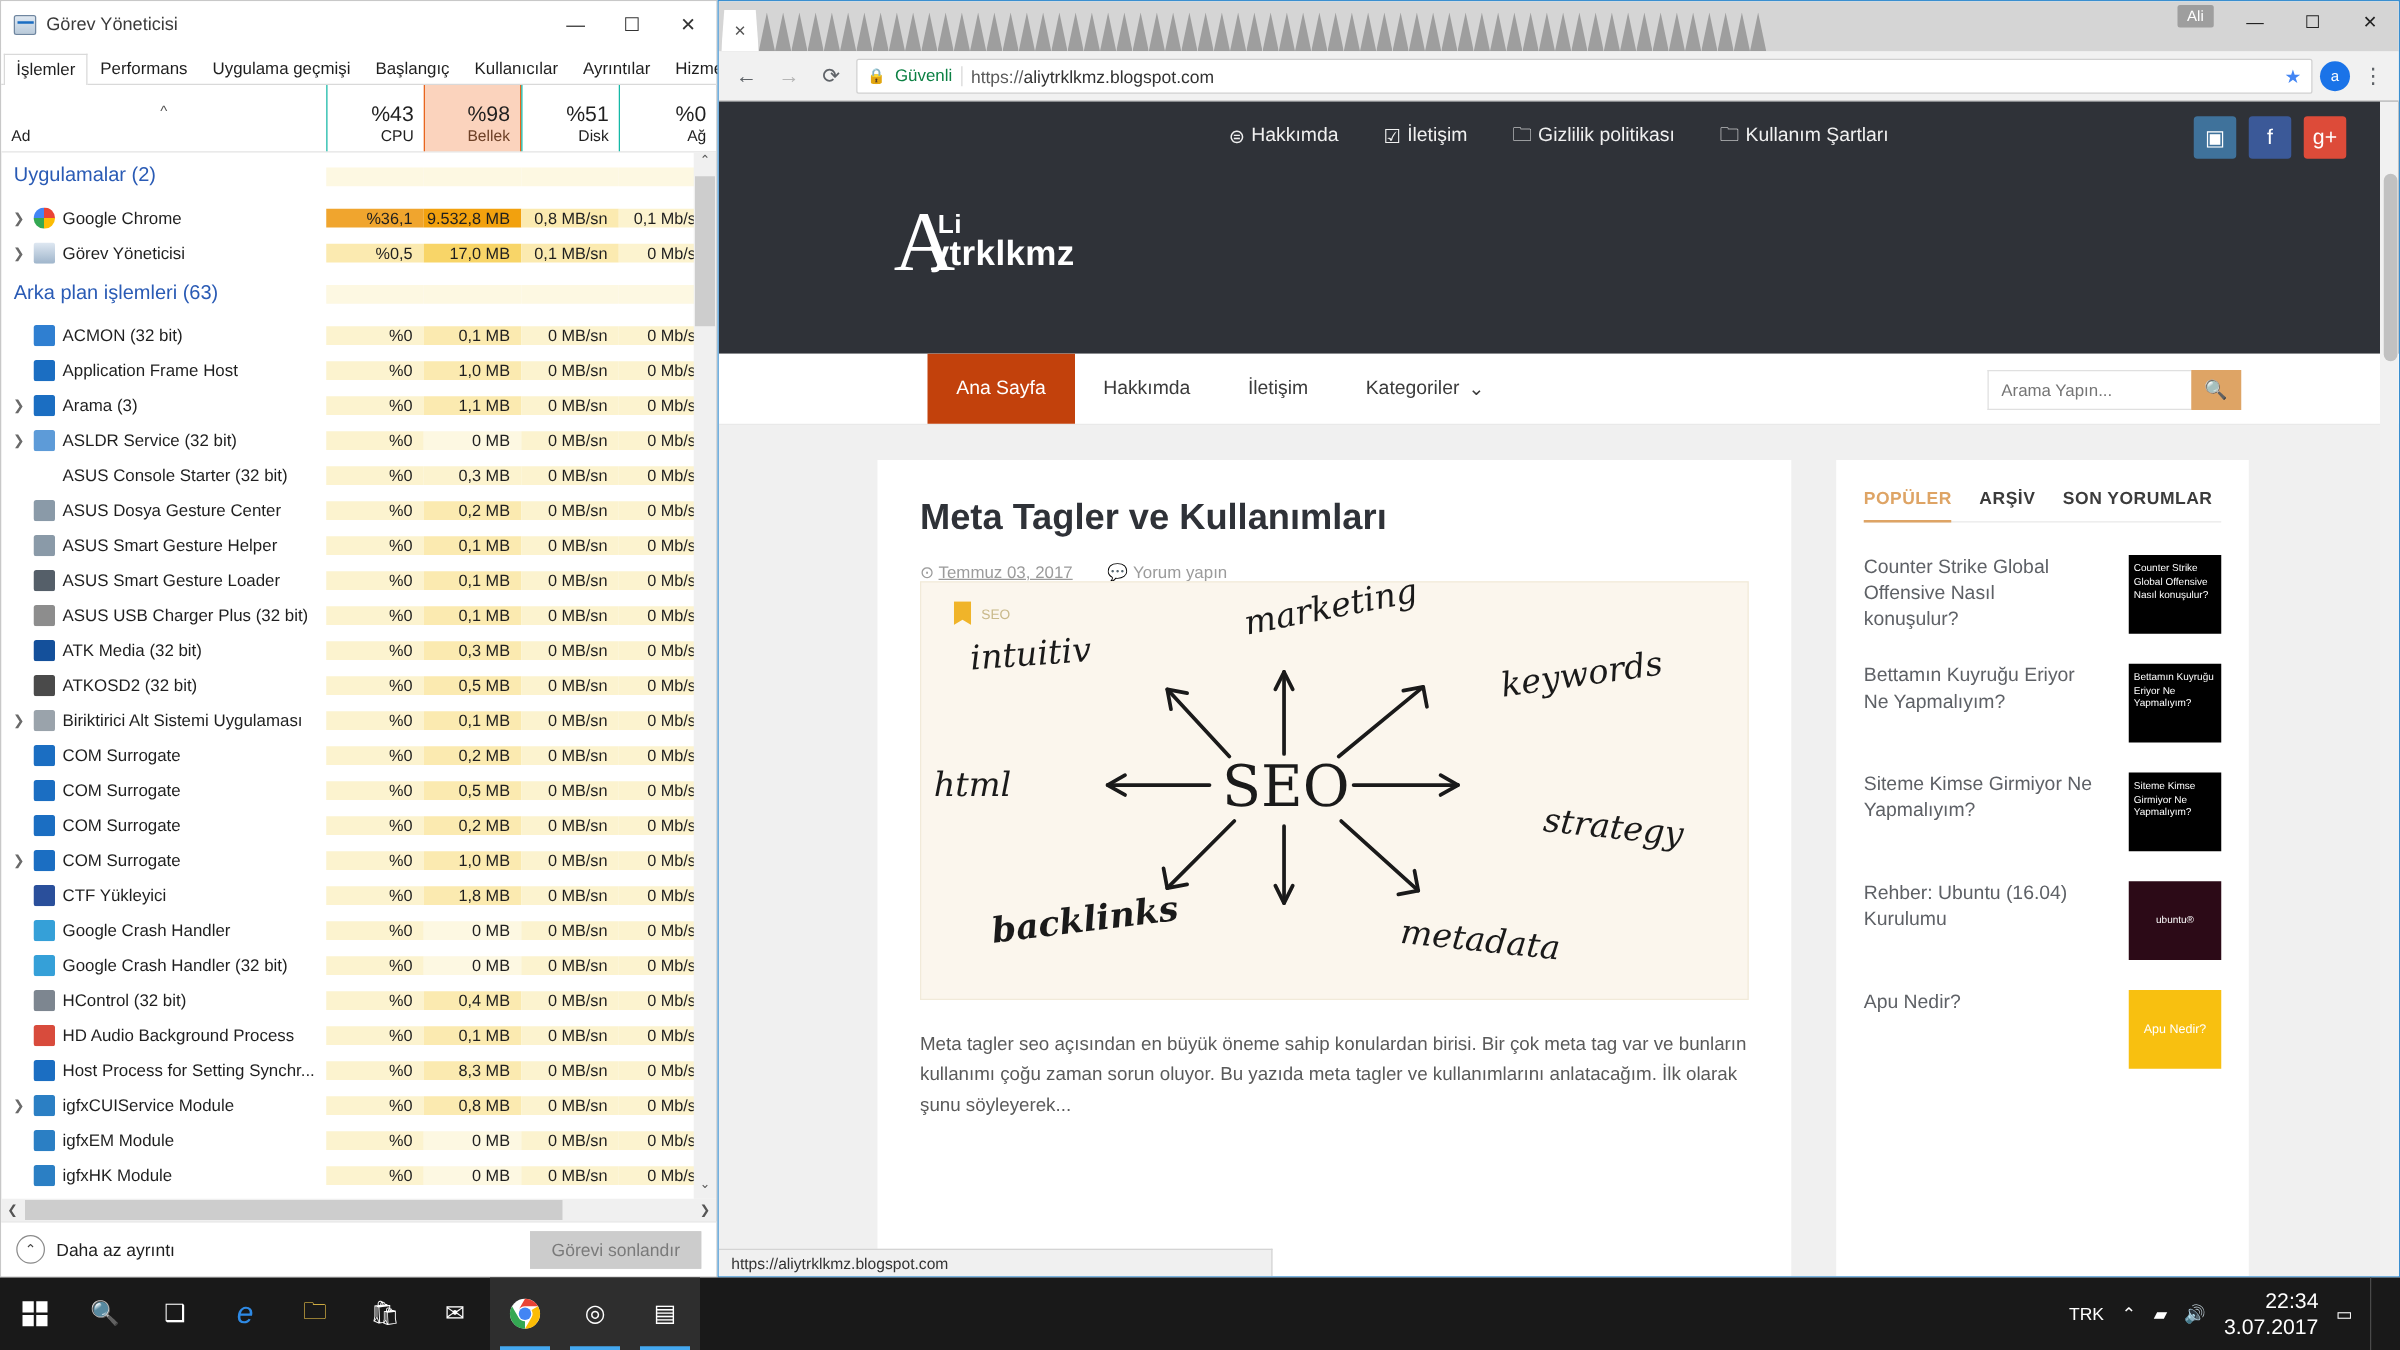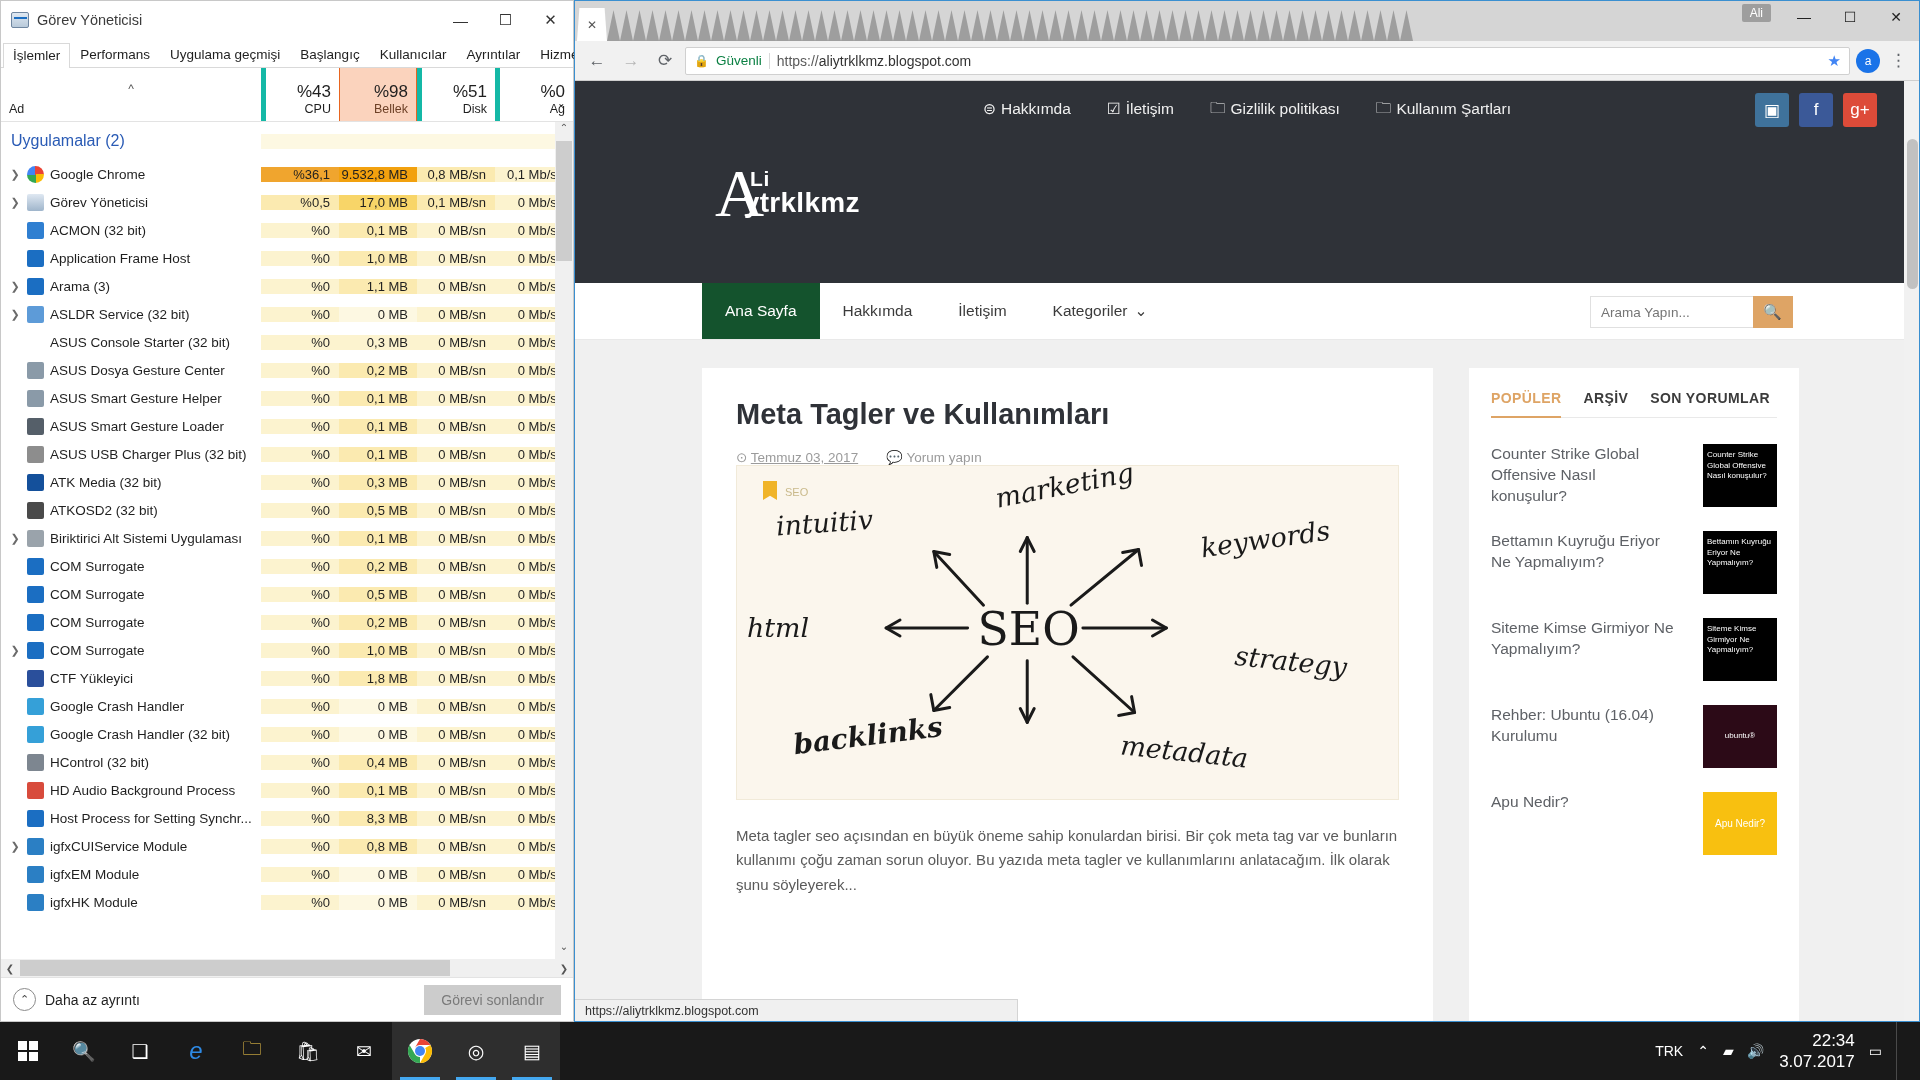--- a/index.html
+++ b/index.html
@@ -60,21 +60,21 @@
 
   
   .tm-table-wrap { flex: 1 1 auto; position: relative; overflow: hidden; }
   .tm-header {
     display: flex; height: 54px; border-bottom: 1px solid #e3e3e3;
     background: #fff; position: relative;
   }
   .tm-col {
     display: flex; flex-direction: column; justify-content: flex-end;
     padding: 0 8px 5px 8px; font-size: 13px; color: #1f1f1f;
-    border-left: 5px solid #14b8a6; cursor: default; position: relative;
+    border-left: 1px solid #14b8a6; cursor: default; position: relative;
   }
   .tm-col .pct { font-size: 17px; text-align: right; line-height: 1.15; color:#1f1f1f;}
   .tm-col .cname { font-size: 12.5px; text-align: right; color: #1f1f1f; }
   .tm-col.namecol { flex: 1 1 auto; border-left: none; align-items: flex-start; }
   .tm-col.namecol .cname { text-align: left; }
   .tm-col.namecol .sortarrow { font-size: 12px; color:#555; align-self:center; margin-bottom:6px;}
   .tm-col.metric { width: 78px; }
   .tm-col.highlight { background: #fbd3bd; border-left: 1px solid #e8651f; border-right: 1px solid #e8651f; }
   .tm-col.highlight .cname { color: #6d4026; }
 
@@ -202,21 +202,21 @@
   .logo-rest { font-size: 28px; font-weight:700; position:relative; left:-40px; top:-4px; letter-spacing:.3px;}
 
   .site-menubar {
     height: 57px; background:#fff; border-bottom:1px solid #e9e9e9;
     display:flex; align-items:stretch; position:relative;
   }
   .site-menubar .mlist { display:flex; align-items:stretch; margin-left:127px; }
   .mitem {
     display:flex; align-items:center; padding:0 23px; font-size:15.5px; color:#3b3b3b; cursor:default;
   }
-  .mitem.active { background:#14532d; color:#fff; }
+  .mitem.active { background:#c2410c; color:#fff;margin-left:40px; }
   .searchbox {
     position:absolute; right: 126px; top:13px; display:flex; height:32px;
   }
   .searchbox input {
     width: 163px; border:1px solid #e0e0e0; border-right:none; padding:0 10px;
     font-size:13.5px; color:#9a9a9a; font-family:"Liberation Sans", sans-serif;
     background:#fff; outline:none;
   }
   .searchbtn {
     width:40px; background:#dea465; color:#fff; display:flex; align-items:center;
@@ -364,20 +364,27 @@
           <div class="tm-row">
             <div class="tm-cell-name">
               <span class="chev">❯</span>
               <span class="picon" style="background: linear-gradient(rgb(223, 232, 242), rgb(159, 181, 203));"></span>
               <span>Görev Yöneticisi</span>
             </div>
             <div class="tm-cell m2">%0,5</div>
             <div class="tm-cell m3">17,0 MB</div>
             <div class="tm-cell m2">0,1 MB/sn</div>
             <div class="tm-cell m1">0 Mb/sn</div>
+          </div>
+          <div class="tm-row grouphdr">
+            <div class="tm-cell-name">Arka plan işlemleri (63)</div>
+            <div class="tm-cell m0">&nbsp;</div>
+            <div class="tm-cell m0">&nbsp;</div>
+            <div class="tm-cell m0">&nbsp;</div>
+            <div class="tm-cell m0">&nbsp;</div>
           </div>
           <div class="tm-row">
             <div class="tm-cell-name">
               <span class="chev hidden">❯</span>
               <span class="picon" style="background: rgb(47, 127, 209);"></span>
               <span>ACMON (32 bit)</span>
             </div>
             <div class="tm-cell m1">%0</div>
             <div class="tm-cell m2">0,1 MB</div>
             <div class="tm-cell m1">0 MB/sn</div>

